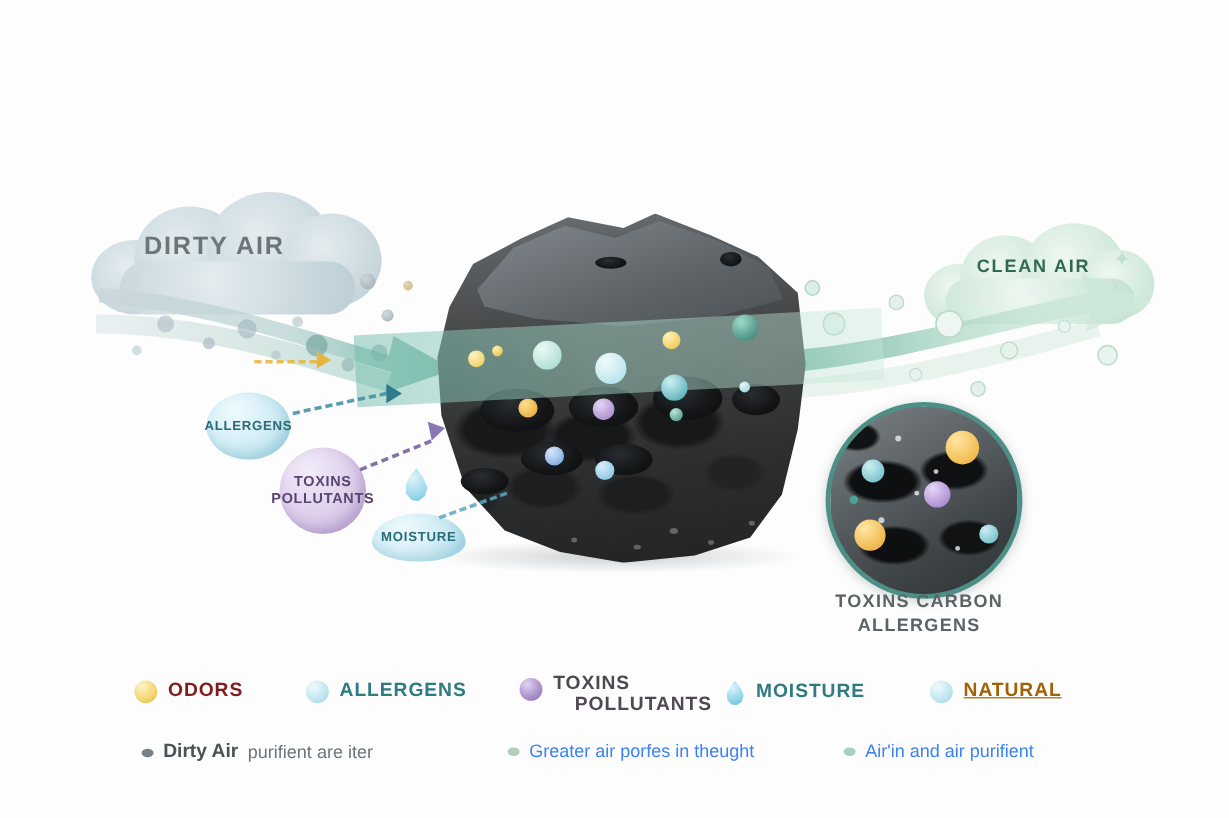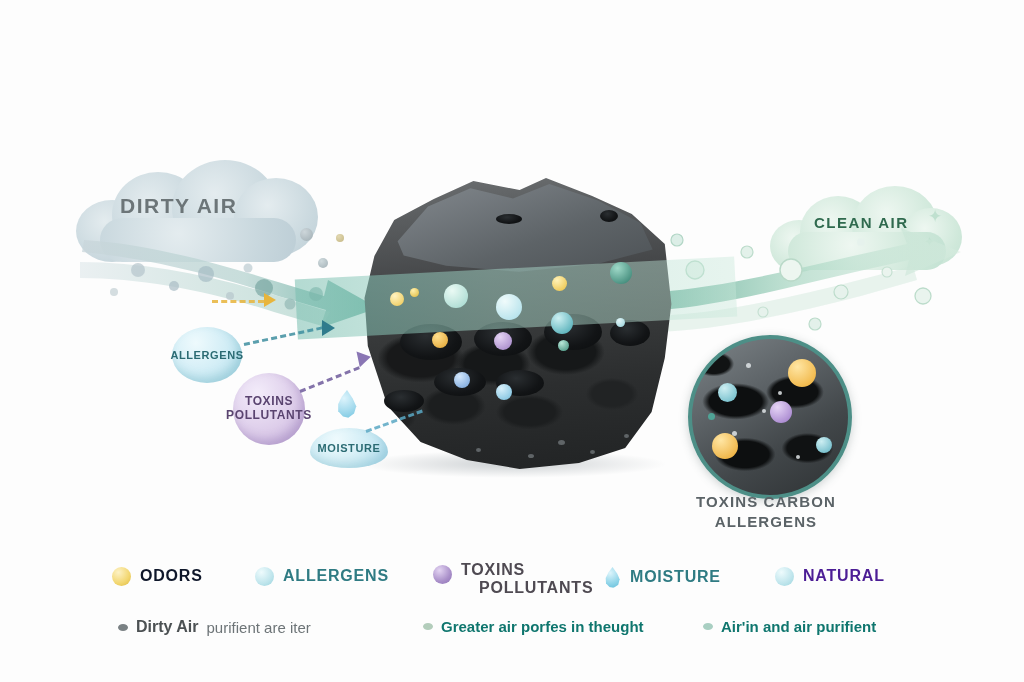--- a/index.html
+++ b/index.html
@@ -100,21 +100,21 @@
     transform:rotate(0deg);width:17px;height:21px;
     clip-path:polygon(50% 0%, 78% 32%, 92% 58%, 84% 84%, 58% 99%, 34% 96%, 12% 78%, 10% 52%, 26% 26%);}
   .legtext{font-size:16px;font-weight:bold;letter-spacing:.8px;line-height:1.15;white-space:nowrap;}
 
   
   #notes{position:absolute;left:0;top:608px;width:1024px;height:40px;}
   .note{position:absolute;display:flex;align-items:center;gap:8px;}
   .notedot{width:10px;height:7px;border-radius:50%;flex:none;}
   .notestrong{font-size:16px;font-weight:bold;color:#4c5153;}
   .notetext{font-size:15px;color:#6d7477;}
-  .notetext.green{color:#0f766e;font-weight:bold;}
+  .notetext.green{color:#3b82f6;}
 
   .sparkle{position:absolute;color:#bfe0cf;font-size:17px;}
 </style>
 </head>
 <body>
 
 <div id="stage">
 
 
   <div class="cloud dirty" style="left:68px;top:158px;width:300px;height:108px;">
@@ -273,21 +273,21 @@
   </div>
   <div class="caption" style="left:656px;top:492px;width:220px;">
     <div>TOXINS CARBON</div>
     <div>ALLERGENS</div>
   </div>
 
   <div id="legend">
 
     <div class="legitem" style="left:112px;top:9px;">
       <div class="legswatch" style="background:radial-gradient(circle at 34% 28%, #fdf2c6 0%, #f2d66f 60%, #dcb83e 100%);"></div>
-      <div class="legtext" style="color:#0f172a;">ODORS</div>
+      <div class="legtext" style="color:#7f1d1d;">ODORS</div>
     </div>
 
     <div class="legitem" style="left:255px;top:9px;">
       <div class="legswatch" style="background:radial-gradient(circle at 34% 28%, #eefbfd 0%, #bfe5ec 60%, #96d2dd 100%);"></div>
       <div class="legtext" style="color:#2f7b83;">ALLERGENS</div>
     </div>
 
     <div class="legitem" style="left:433px;top:3px;align-items:flex-start;">
       <div class="legswatch" style="margin-top:4px;background:radial-gradient(circle at 34% 28%, #e3d4f2 0%, #a98fc9 60%, #8c6fb4 100%);"></div>
       <div>
@@ -296,21 +296,21 @@
       </div>
     </div>
 
     <div class="legitem" style="left:604px;top:9px;">
       <div class="legswatch drop" style="background:radial-gradient(circle at 36% 28%, #ddf5fc 0%, #8fd4e8 58%, #5cb9d6 100%);"></div>
       <div class="legtext" style="color:#2f7b83;">MOISTURE</div>
     </div>
 
     <div class="legitem" style="left:775px;top:9px;">
       <div class="legswatch" style="background:radial-gradient(circle at 34% 28%, #eefbfd 0%, #bfe5ec 60%, #9ad5de 100%);"></div>
-      <div class="legtext" style="color:#4c1d95;">NATURAL</div>
+      <div class="legtext" style="color:#a16207;text-decoration:underline;">NATURAL</div>
     </div>
   </div>
 
   <div id="notes">
 
     <div class="note" style="left:118px;top:10px;">
       <div class="notedot" style="background:#7a8184;"></div>
       <span class="notestrong">Dirty Air</span>
       <span class="notetext">purifient are iter</span>
     </div>

